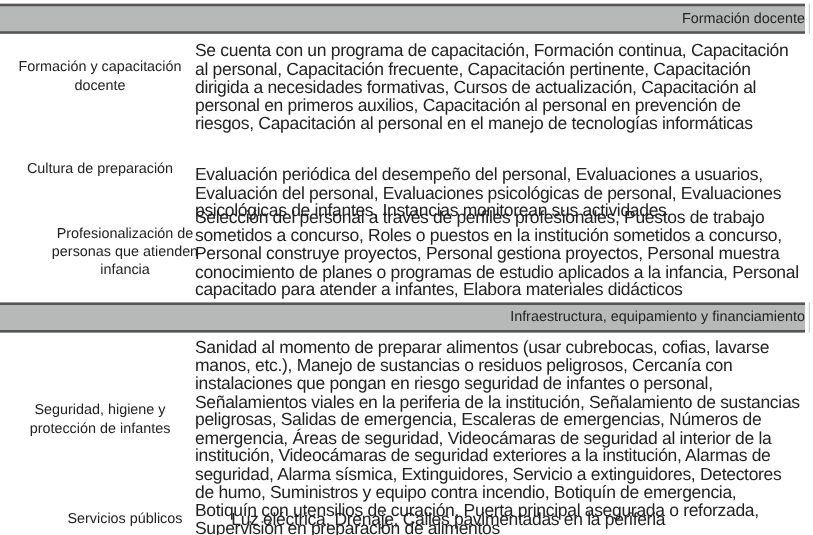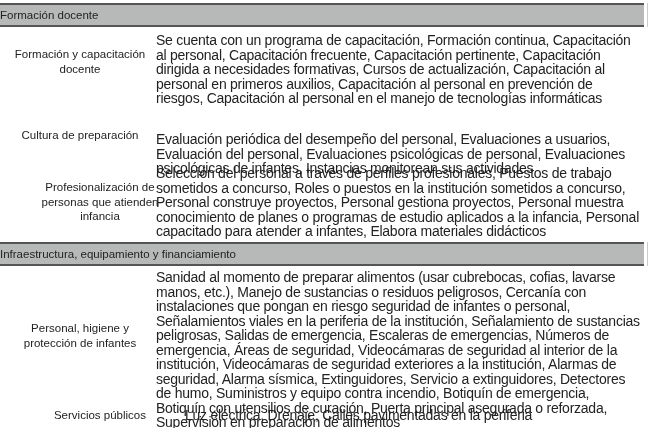--- a/index.html
+++ b/index.html
@@ -1,21 +1,21 @@
 <!DOCTYPE html>
 <html><head>
 <meta charset="utf-8">
 <style>
   html, body { margin: 0; padding: 0; background: #ffffff; }
   body { width: 650px; height: 428px; overflow: hidden; position: relative;
          font-family: "Liberation Sans", sans-serif; color: #222; }
   .page { position: absolute; left: 0; top: 0; width: 650px; height: 428px; }
   .band { position: absolute; left: 0; width: 644px; background: #b7b9b9;
           border-top: 2px solid #555; border-bottom: 2px solid #555;
-          text-align: left; font-size: 11.5px; line-height: 20px; color: #222; }
+          text-align: right; font-size: 11.5px; line-height: 20px; color: #222; }
   .edge { position: absolute; left: 647px; width: 1px; background: #ccc; }
   .row { position: absolute; left: 0; width: 644px; }
   .label { position: absolute; left: 14px; width: 132px; text-align: center;
            font-size: 11.5px; line-height: 14.5px; color: #222; }
   .desc { position: absolute; left: 156px; width: 484px;
           font-size: 14px; line-height: 14.5px; color: #222; letter-spacing: -0.25px; }
 </style>
 </head>
 <body>
 
@@ -40,21 +40,21 @@
     <div class="label" style="top:14px;margin-left:20px;">Profesionalización de personas que atienden infancia</div>
     <div class="desc" style="top:0;">Selección del personal a través de perfiles profesionales, Puestos de trabajo sometidos a concurso, Roles o puestos en la institución sometidos a concurso, Personal construye proyectos, Personal gestiona proyectos, Personal muestra conocimiento de planes o programas de estudio aplicados a la infancia, Personal capacitado para atender a infantes, Elabora materiales didácticos</div>
   </div>
 
   <div class="band" style="top:242px;height:20px;">
     <span>Infraestructura, equipamiento y financiamiento</span>
   </div>
   <div class="edge" style="top:242px;height:24px;"></div>
 
   <div class="row" style="top:270px;height:132px;">
-    <div class="label" style="top:51px;">Personal, higiene y protección de infantes</div>
+    <div class="label" style="top:51px;">Seguridad, higiene y protección de infantes</div>
     <div class="desc" style="top:0;">Sanidad al momento de preparar alimentos (usar cubrebocas, cofias, lavarse manos, etc.), Manejo de sustancias o residuos peligrosos, Cercanía con instalaciones que pongan en riesgo seguridad de infantes o personal, Señalamientos viales en la periferia de la institución, Señalamiento de sustancias peligrosas, Salidas de emergencia, Escaleras de emergencias, Números de emergencia, Áreas de seguridad, Videocámaras de seguridad al interior de la institución, Videocámaras de seguridad exteriores a la institución, Alarmas de seguridad, Alarma sísmica, Extinguidores, Servicio a extinguidores, Detectores de humo, Suministros y equipo contra incendio, Botiquín de emergencia, Botiquín con utensilios de curación, Puerta principal asegurada o reforzada, Supervisión en preparación de alimentos</div>
   </div>
 
   <div class="row" style="top:408px;height:16px;">
     <div class="label" style="top:0;text-align:right;">Servicios públicos</div>
     <div class="desc" style="top:0;padding-left:29px;">Luz eléctrica, Drenaje, Calles pavimentadas en la periferia</div>
   </div>
 
 </div>
 

